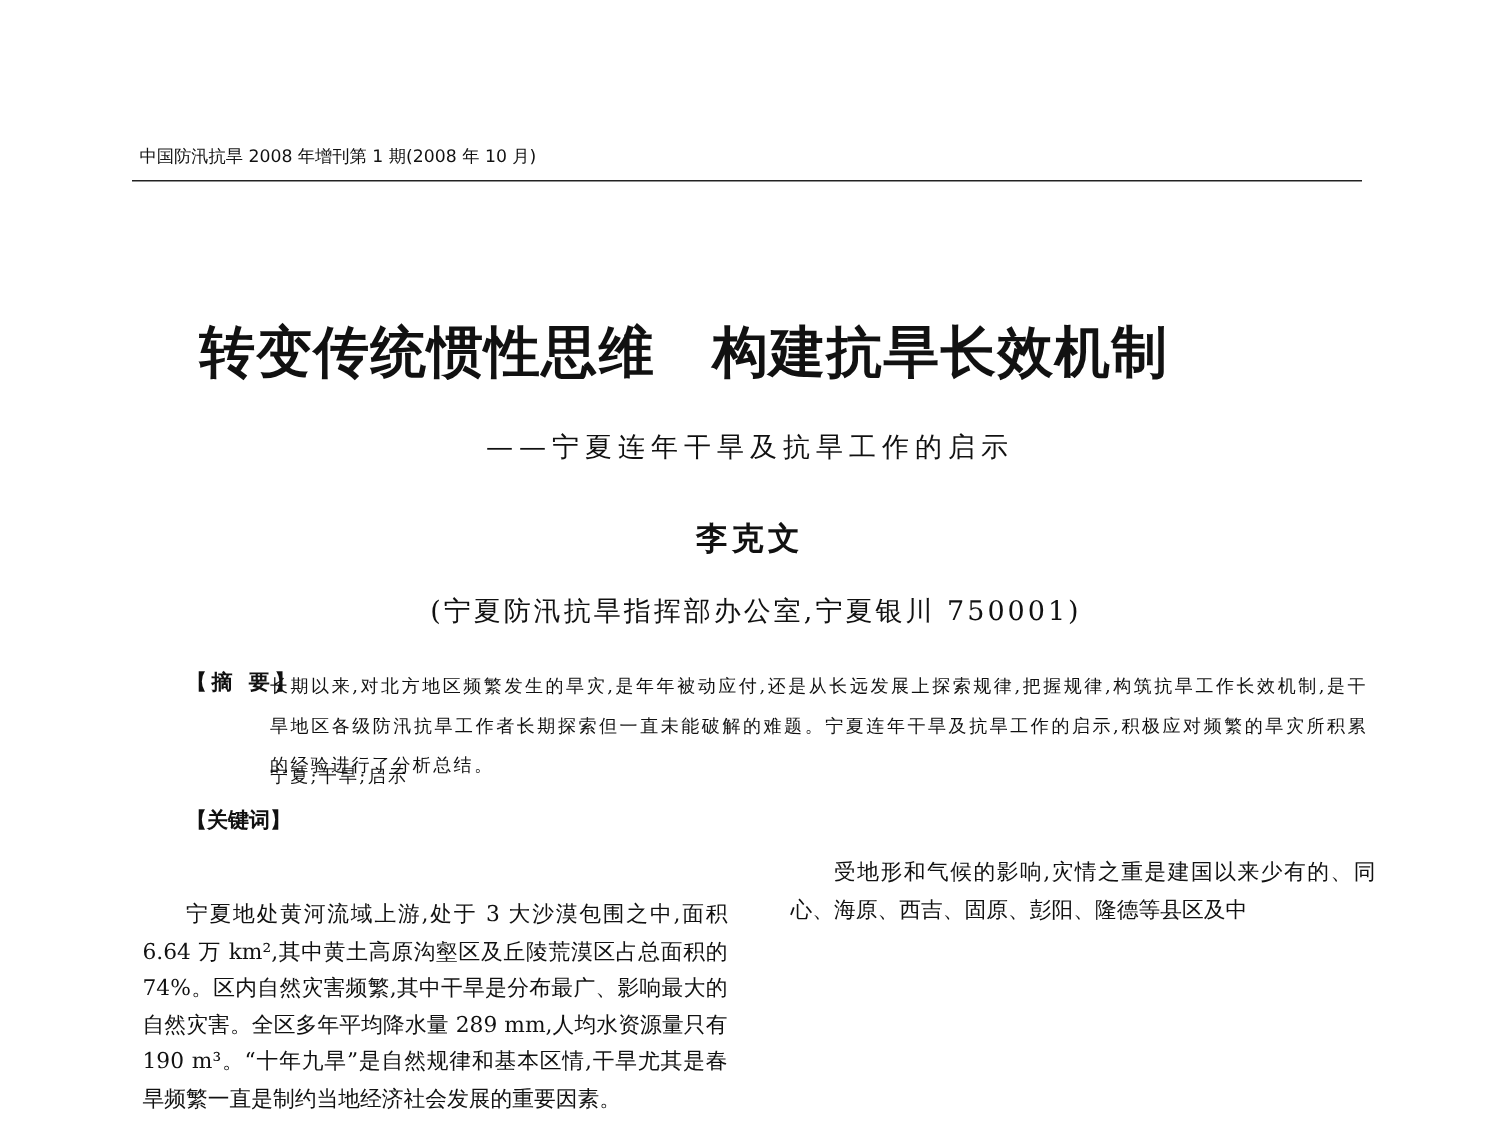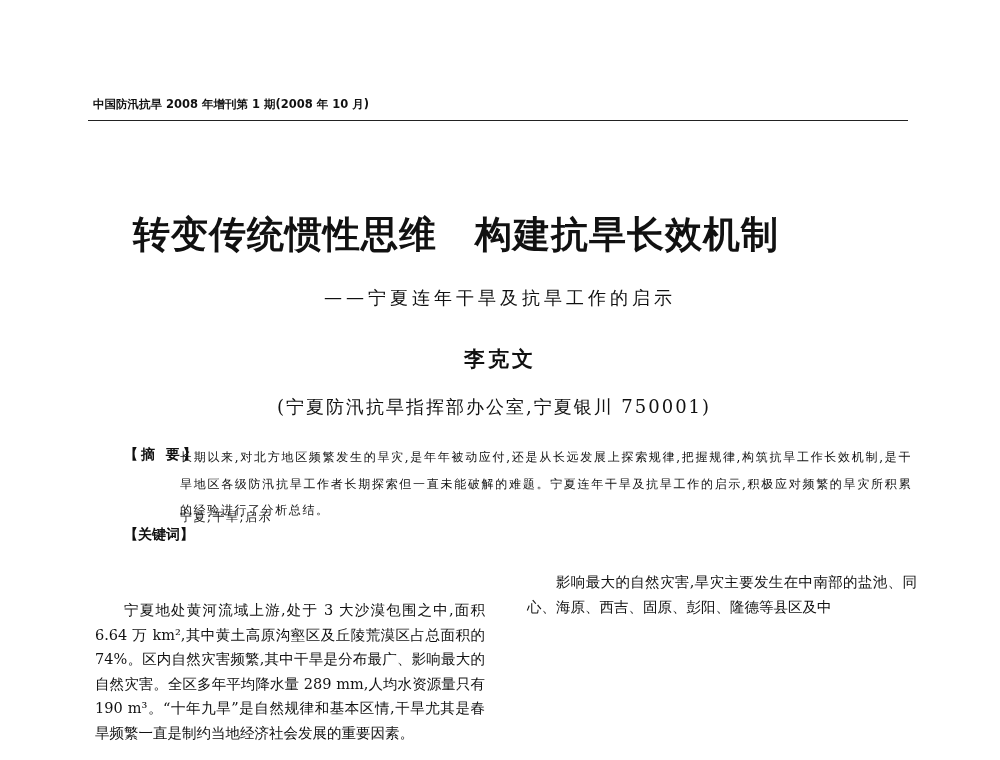--- a/index.html
+++ b/index.html
@@ -1,26 +1,26 @@
 <!DOCTYPE html>
 <html><head>
 <meta charset="utf-8">
 <style>
   html, body { margin: 0; padding: 0; background: #ffffff; }
   body { width: 1000px; height: 760px; position: relative; overflow: hidden; color: #111; font-family: "DejaVu Serif", "Liberation Serif", serif; }
-  .running-head { position: absolute; left: 93px; top: 97px; font-size: 11.5px; font-weight: bold; font-family: "DejaVu Sans", "Liberation Sans", sans-serif; letter-spacing: 0; white-space: nowrap; }
+  .running-head { position: absolute; left: 93px; top: 97px; font-size: 11.5px; font-weight: normal; font-family: "DejaVu Sans", "Liberation Sans", sans-serif; letter-spacing: 0; white-space: nowrap; }
   .rule { position: absolute; left: 88px; top: 120px; width: 820px; height: 0; border-top: 1.5px solid #222; }
   .title { position: absolute; left: 0; width: 912px; top: 210px; text-align: center; font-size: 37px; font-weight: bold; letter-spacing: 1px; white-space: nowrap; }
   .title .gap { display: inline-block; width: 38px; }
   .subtitle { position: absolute; left: 0; width: 1000px; top: 286px; text-align: center; font-size: 18px; font-weight: normal; letter-spacing: 4px; white-space: nowrap; }
   .author { position: absolute; left: 0; width: 1000px; top: 345px; text-align: center; font-size: 21px; font-weight: bold; letter-spacing: 3px; }
-  .affil { position: absolute; left: 0; width: 988px; top: 395px; text-align: center; font-size: 18px; letter-spacing: 2px; white-space: nowrap; }
+  .affil { position: absolute; left: 0; width: 988px; top: 395px; text-align: center; font-size: 18px; letter-spacing: 2px; white-space: nowrap; padding-left: 10px; }
   .abs-label, .kw-label { position: absolute; left: 92px; font-size: 14px; font-weight: bold; font-family: "DejaVu Sans", "Liberation Sans", sans-serif; white-space: nowrap; margin-left: 32px; }
   .abs-label { top: 446px; letter-spacing: 3px; }
-  .kw-label { top: 526px; }
+  .kw-label { top: 538px; }
   .abs-text { position: absolute; left: 180px; top: 444px; width: 732px; font-size: 12px; line-height: 26.5px; letter-spacing: 1.6px; text-align: justify; }
   .kw-text { position: absolute; left: 180px; top: 504px; font-size: 12px; line-height: 26px; letter-spacing: 1.5px; white-space: nowrap; }
   .col { position: absolute; top: 570px; width: 390px; font-size: 14.5px; line-height: 24.5px; text-align: justify; }
   .col-left { left: 95px; margin-top: 28px; }
   .col-right { left: 527px; }
   .col p { margin: 0; }
   .indent { text-indent: 2em; }
   .section-head { font-weight: bold; font-family: "DejaVu Sans", "Liberation Sans", sans-serif; padding-left: 1.6em; font-size: 14.5px; }
 </style>
 </head>
@@ -39,14 +39,14 @@
 <div class="abs-label">【摘  要】</div>
 <div class="abs-text">长期以来,对北方地区频繁发生的旱灾,是年年被动应付,还是从长远发展上探索规律,把握规律,构筑抗旱工作长效机制,是干旱地区各级防汛抗旱工作者长期探索但一直未能破解的难题。宁夏连年干旱及抗旱工作的启示,积极应对频繁的旱灾所积累的经验进行了分析总结。</div>
 <div class="kw-label">【关键词】</div>
 <div class="kw-text">宁夏;干旱;启示</div>
 
 <div class="col col-left">
   <p class="indent">宁夏地处黄河流域上游,处于 3 大沙漠包围之中,面积 6.64 万 km²,其中黄土高原沟壑区及丘陵荒漠区占总面积的 74%。区内自然灾害频繁,其中干旱是分布最广、影响最大的自然灾害。全区多年平均降水量 289 mm,人均水资源量只有 190 m³。“十年九旱”是自然规律和基本区情,干旱尤其是春旱频繁一直是制约当地经济社会发展的重要因素。</p>
 </div>
 
 <div class="col col-right">
-  <p class="indent">影响最大的自然灾害,旱灾主要发生在中南部的盐池、同心、海原、西吉、固原、彭阳、隆德等县区及中</p>
+  <p class="indent">受地形和气候的影响,灾情之重是建国以来少有的、同心、海原、西吉、固原、彭阳、隆德等县区及中</p>
 </div>
 
 </body></html>

